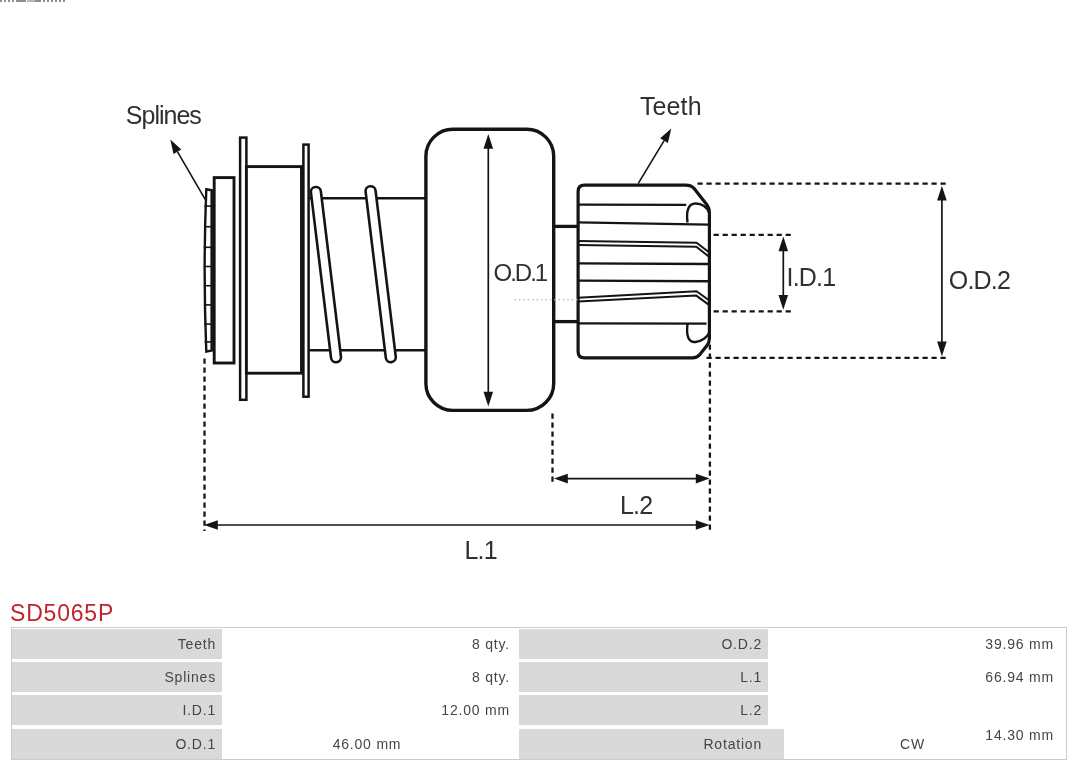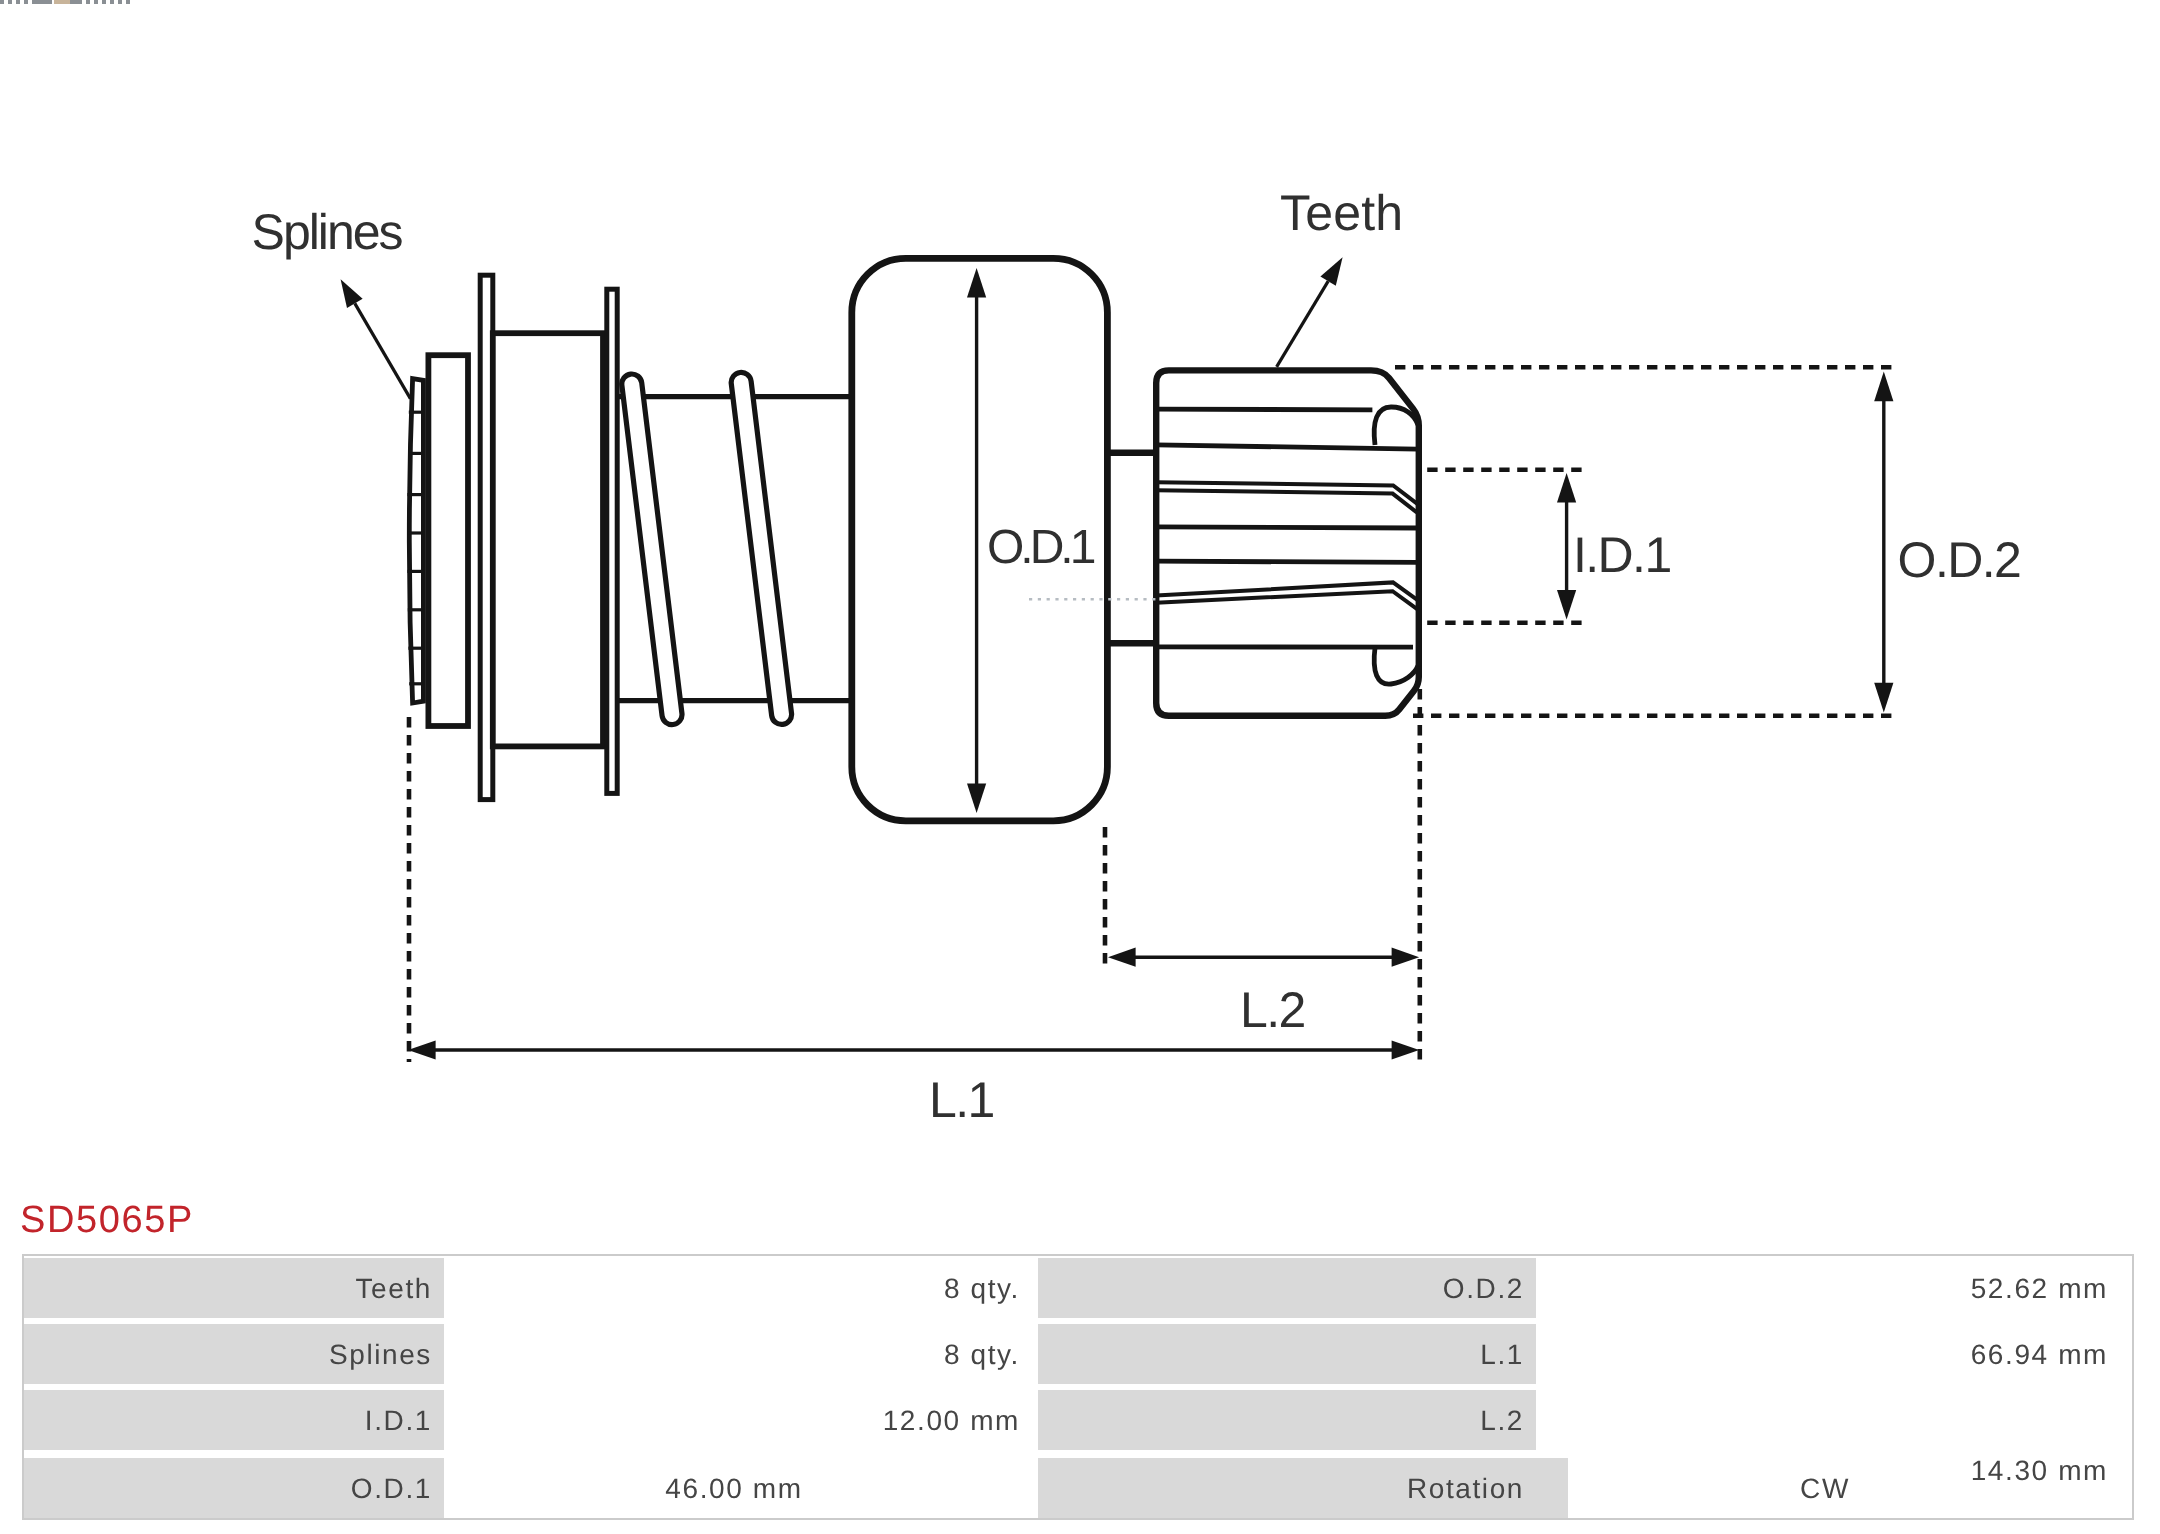--- a/index.html
+++ b/index.html
@@ -2,21 +2,21 @@
 <html><head>
 <meta charset="utf-8">
 <style>
   html,body{margin:0;padding:0;background:#ffffff;width:1080px;height:767px;overflow:hidden;}
   body{font-family:"Liberation Sans", sans-serif;position:relative;}
   #draw{position:absolute;left:0;top:0;}
   .dimtxt{font-family:"Liberation Sans", sans-serif;font-size:25px;letter-spacing:-0.8px;fill:#303030;}
   .lbltxt{font-family:"Liberation Sans", sans-serif;font-size:25px;letter-spacing:-1px;fill:#303030;}
   .lblteeth{font-family:"Liberation Sans", sans-serif;font-size:25px;letter-spacing:0.1px;fill:#303030;}
   .od1txt{font-family:"Liberation Sans", sans-serif;font-size:24px;letter-spacing:-2px;fill:#303030;}
-  #pn{position:absolute;left:10px;top:600px;font-size:19px;letter-spacing:0.8px;color:#c2242b;}
+  #pn{position:absolute;left:10px;top:600px;font-size:23px;letter-spacing:0.8px;color:#c2242b;}
   #tblbox{position:absolute;left:11px;top:627px;width:1054px;height:131px;border:1px solid #cbcbcb;}
   .cell{position:absolute;height:30px;line-height:30px;font-size:14px;color:#454545;
         letter-spacing:0.8px;text-align:right;white-space:nowrap;}
   .cell.g{background:#d9d9d9;}
   #topsliver{position:absolute;left:0;top:0;height:2px;width:66px;overflow:hidden;}
   #topsliver svg{display:block;}
 </style>
 </head>
 <body>
 <div id="topsliver">
@@ -136,21 +136,21 @@
   <polygon points="709.6,525 695.8,520.2 695.8,529.8" fill="#141414"></polygon>
   <text class="dimtxt" x="464.5" y="558.5">L.1</text>
 </svg>
 
 <div id="pn">SD5065P</div>
 
 <div id="tblbox"></div>
 <div class="cell g" style="left:12px;top:629px;width:204px;padding-right:6px;">Teeth</div>
 <div class="cell" style="left:224px;top:629px;width:286px;">8 qty.</div>
 <div class="cell g" style="left:519px;top:629px;width:243px;padding-right:6px;">O.D.2</div>
-<div class="cell" style="left:771px;top:629px;width:283px;">52.62 mm</div>
+<div class="cell" style="left:771px;top:629px;width:283px;">39.96 mm</div>
 
 <div class="cell g" style="left:12px;top:662px;width:204px;padding-right:6px;">Splines</div>
 <div class="cell" style="left:224px;top:662px;width:286px;">8 qty.</div>
 <div class="cell g" style="left:519px;top:662px;width:243px;padding-right:6px;">L.1</div>
 <div class="cell" style="left:771px;top:662px;width:283px;">66.94 mm</div>
 
 <div class="cell g" style="left:12px;top:695px;width:204px;padding-right:6px;">I.D.1</div>
 <div class="cell" style="left:224px;top:695px;width:286px;">12.00 mm</div>
 <div class="cell g" style="left:519px;top:695px;width:243px;padding-right:6px;">L.2</div>
 <div class="cell" style="left:771px;top:720px;width:283px;">14.30 mm</div>

